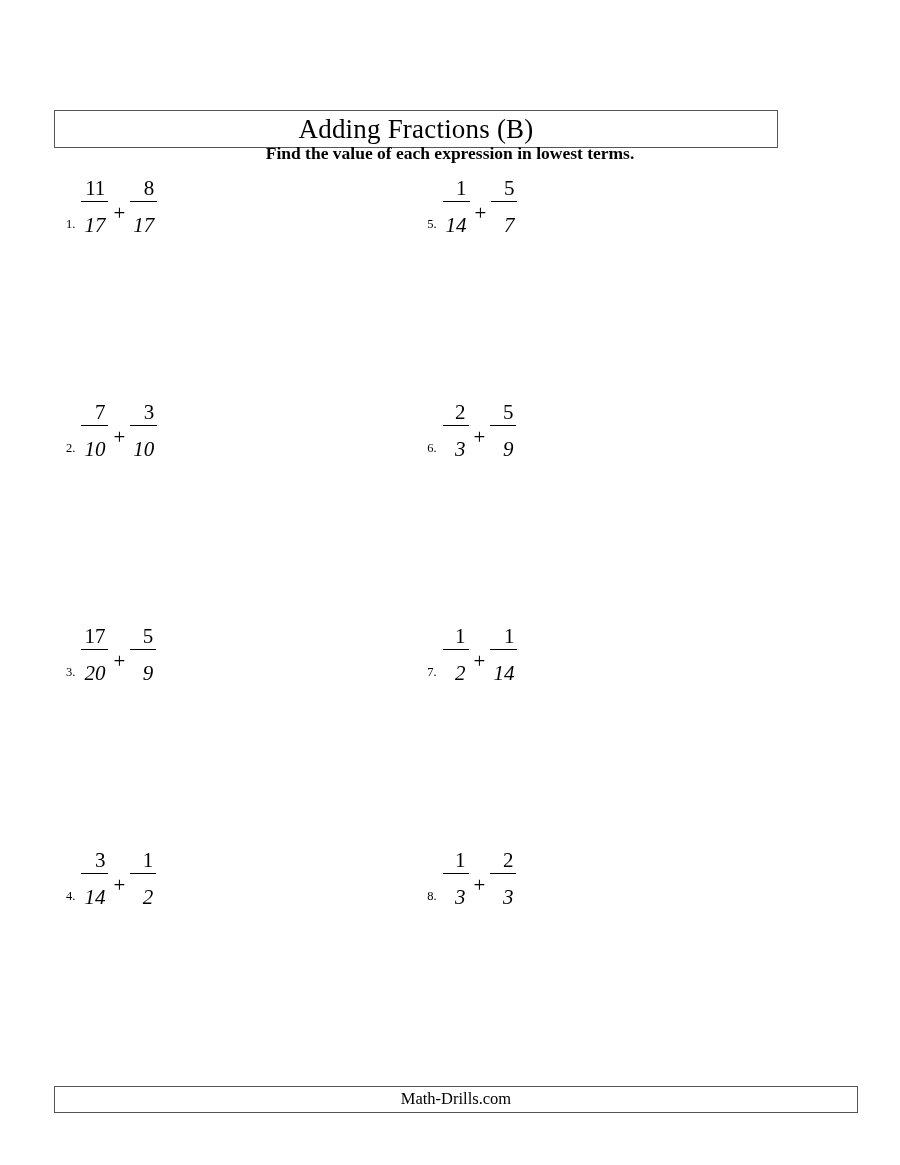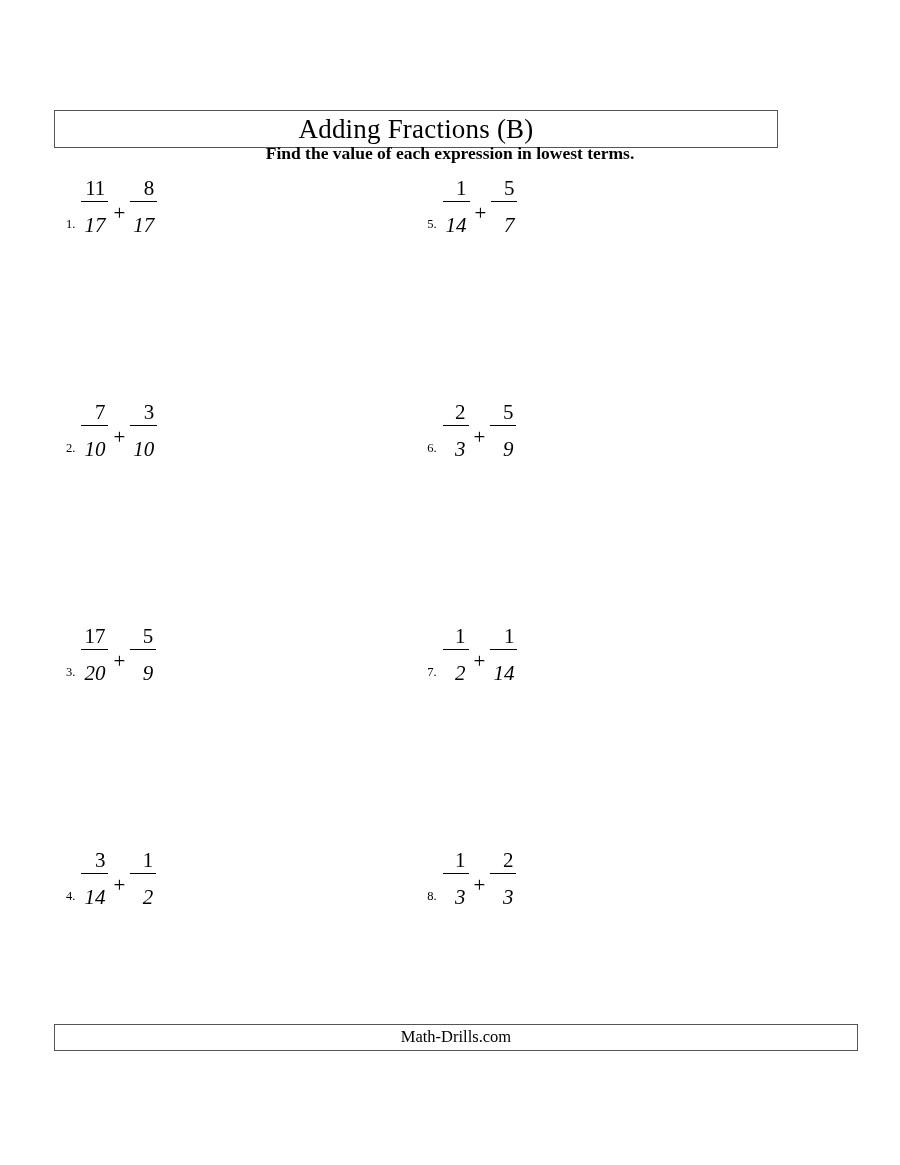--- a/index.html
+++ b/index.html
@@ -119,21 +119,21 @@
     margin: 0 5px;
     position: relative;
     top: 0px;
     font-size: 21px;
   }
 
   
   .footer-box {
     position: absolute;
     left: 54px;
-    top: 1024px;
+    top: 1086px;
     width: 804px;
     height: 27px;
     border: 1px solid #555555;
     box-sizing: border-box;
     display: flex;
     align-items: center;
     justify-content: center;
   }
   .footer-text {
     font-size: 16.5px;

